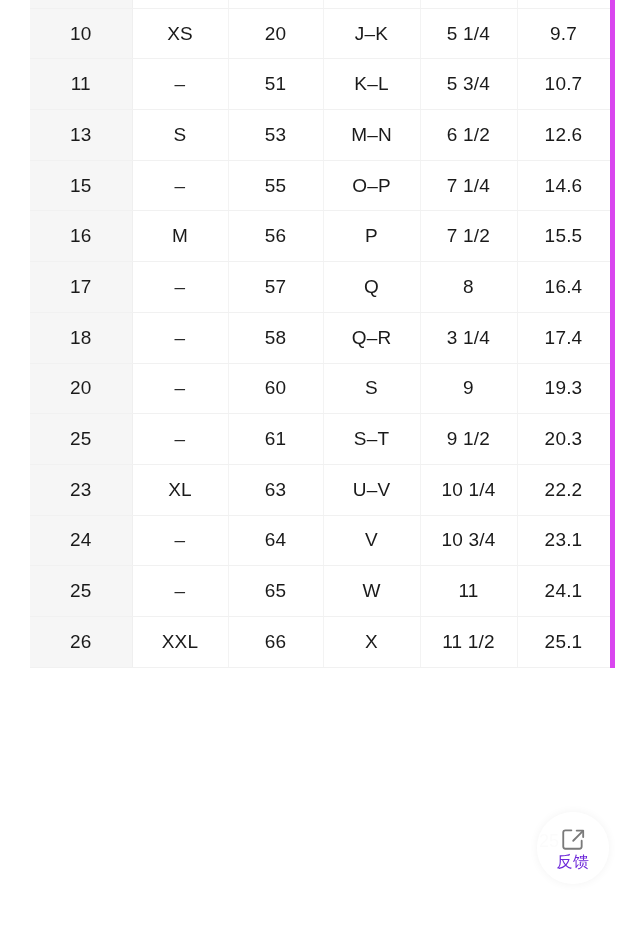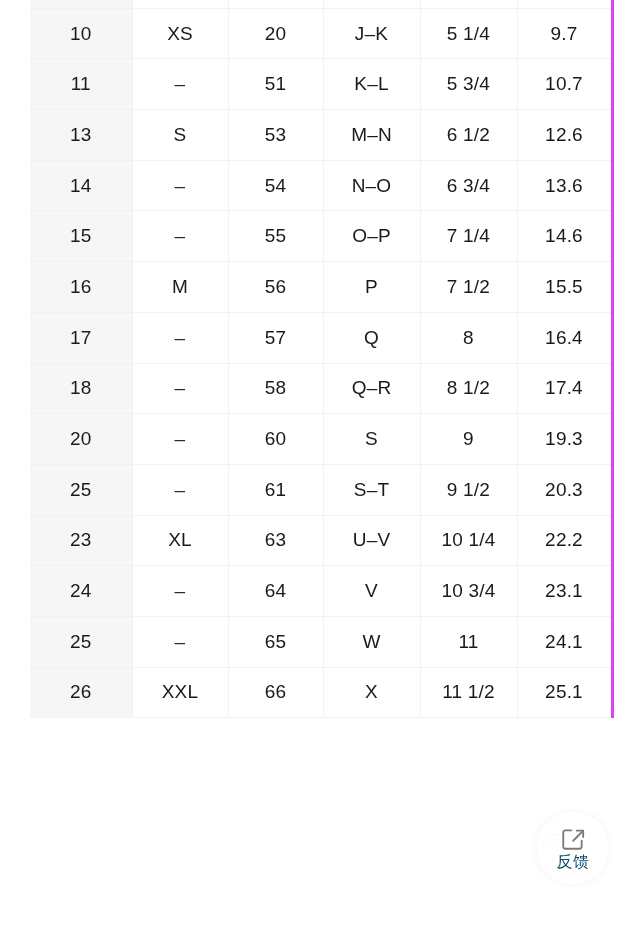--- a/index.html
+++ b/index.html
@@ -63,21 +63,21 @@
     padding: 0;
   }
 
   table.size-table td.first-col {
     background: #f6f6f6;
     border-right: 1px solid #efefef;
     color: #1a1a1a;
   }
 
   table.size-table td.last-col {
-    border-right: 3px solid #d946ef;
+    border-right: 5px solid #d946ef;
   }
 
   table.size-table td.dash {
     color: #2a2a2a;
   }
 
   
   #feedback-fab {
     position: absolute;
     right: 14px;
@@ -96,21 +96,21 @@
     z-index: 20;
   }
   #feedback-fab .fab-icon {
     width: 26px;
     height: 26px;
     display: block;
     line-height: 0;
   }
   #feedback-fab .fab-label {
     font-size: 16px;
-    color: #0c4a6e;
+    color: #6d28d9;
     line-height: 1;
     letter-spacing: 0.5px;
   }
 
   
   #fab-watermark {
     position: absolute;
     right: 64px;
     bottom: 90px;
     font-size: 18px;
@@ -161,28 +161,20 @@
           </tr>
           <tr>
             <td class="first-col">13</td>
             <td>S</td>
             <td>53</td>
             <td>M–N</td>
             <td>6 1/2</td>
             <td class="last-col">12.6</td>
           </tr>
           <tr>
-            <td class="first-col">14</td>
-            <td class=" dash">–</td>
-            <td>54</td>
-            <td>N–O</td>
-            <td>6 3/4</td>
-            <td class="last-col">13.6</td>
-          </tr>
-          <tr>
             <td class="first-col">15</td>
             <td class=" dash">–</td>
             <td>55</td>
             <td>O–P</td>
             <td>7 1/4</td>
             <td class="last-col">14.6</td>
           </tr>
           <tr>
             <td class="first-col">16</td>
             <td>M</td>
@@ -197,21 +189,21 @@
             <td>57</td>
             <td>Q</td>
             <td>8</td>
             <td class="last-col">16.4</td>
           </tr>
           <tr>
             <td class="first-col">18</td>
             <td class=" dash">–</td>
             <td>58</td>
             <td>Q–R</td>
-            <td>8 1/2</td>
+            <td>3 1/4</td>
             <td class="last-col">17.4</td>
           </tr>
           <tr>
             <td class="first-col">20</td>
             <td class=" dash">–</td>
             <td>60</td>
             <td>S</td>
             <td>9</td>
             <td class="last-col">19.3</td>
           </tr>

